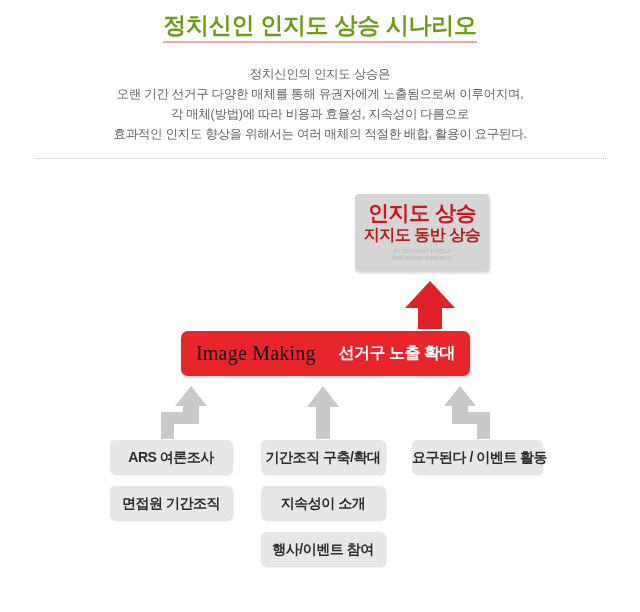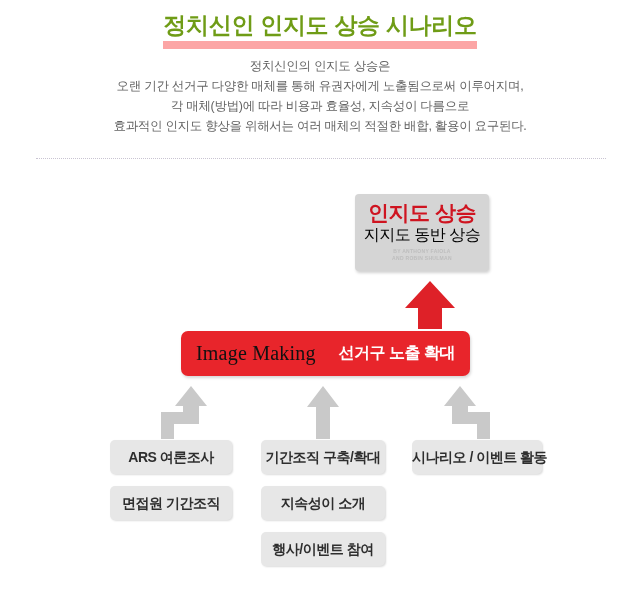--- a/index.html
+++ b/index.html
@@ -25,26 +25,26 @@
   #page-title {
     text-align: center;
     font-size: 23px;
     font-weight: bold;
     color: #6f9c16;
     letter-spacing: -0.3px;
     padding-top: 10px;
     line-height: 30px;
   }
   #page-title .t-underline {
-    border-bottom: 8px solid #fca5a5;
+    border-bottom: 2px solid #fca5a5;
     padding-bottom: 3px;
   }
 
   #description {
-    margin-top: 16px;
+    margin-top: 24px;
     text-align: center;
     font-size: 12.5px;
     color: #636363;
     line-height: 20px;
     letter-spacing: -0.3px;
   }
   #description .desc-line { display: block; }
 
   #divider {
     position: absolute;
@@ -81,22 +81,22 @@
   }
   #goal-primary {
     font-size: 21px;
     font-weight: bold;
     color: #cf1420;
     letter-spacing: -0.5px;
     line-height: 25px;
   }
   #goal-secondary {
     font-size: 16px;
-    font-weight: normal;
-    color: #000000;
+    font-weight: bold;
+    color: #b91c1c;
     letter-spacing: -0.5px;
     line-height: 20px;
   }
   #goal-credit {
     margin-top: 3px;
     font-size: 5px;
     font-weight: bold;
     color: #bdbdbd;
     line-height: 7px;
     letter-spacing: 0.3px;
@@ -234,16 +234,16 @@
     <div class="channel-item">면접원 기간조직</div>
   </div>
 
   <div class="column" id="column-mid">
     <div class="channel-item">기간조직 구축/확대</div>
     <div class="channel-item">지속성이 소개</div>
     <div class="channel-item">행사/이벤트 참여</div>
   </div>
 
   <div class="column" id="column-right">
-    <div class="channel-item">시나리오 / 이벤트 활동</div>
+    <div class="channel-item">요구된다 / 이벤트 활동</div>
   </div>
 
 </div>
 
 </body></html>

